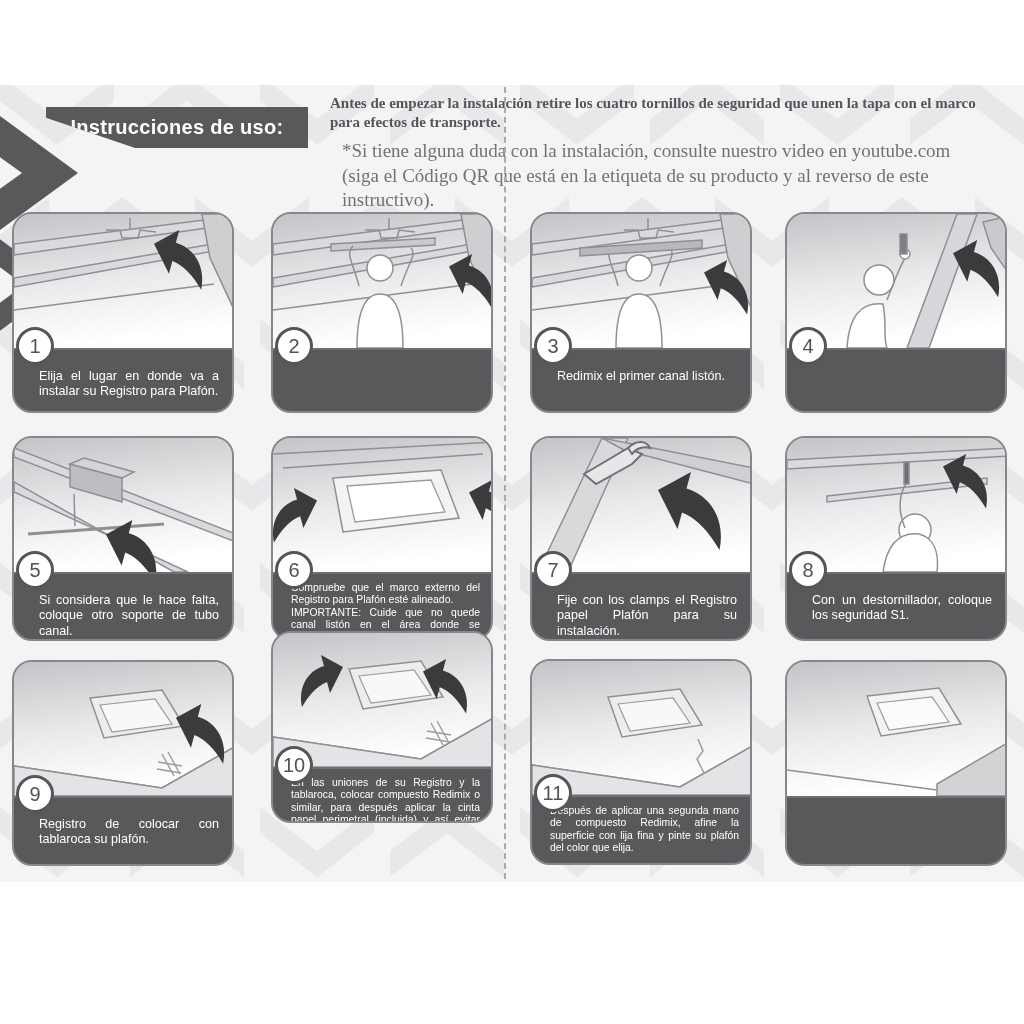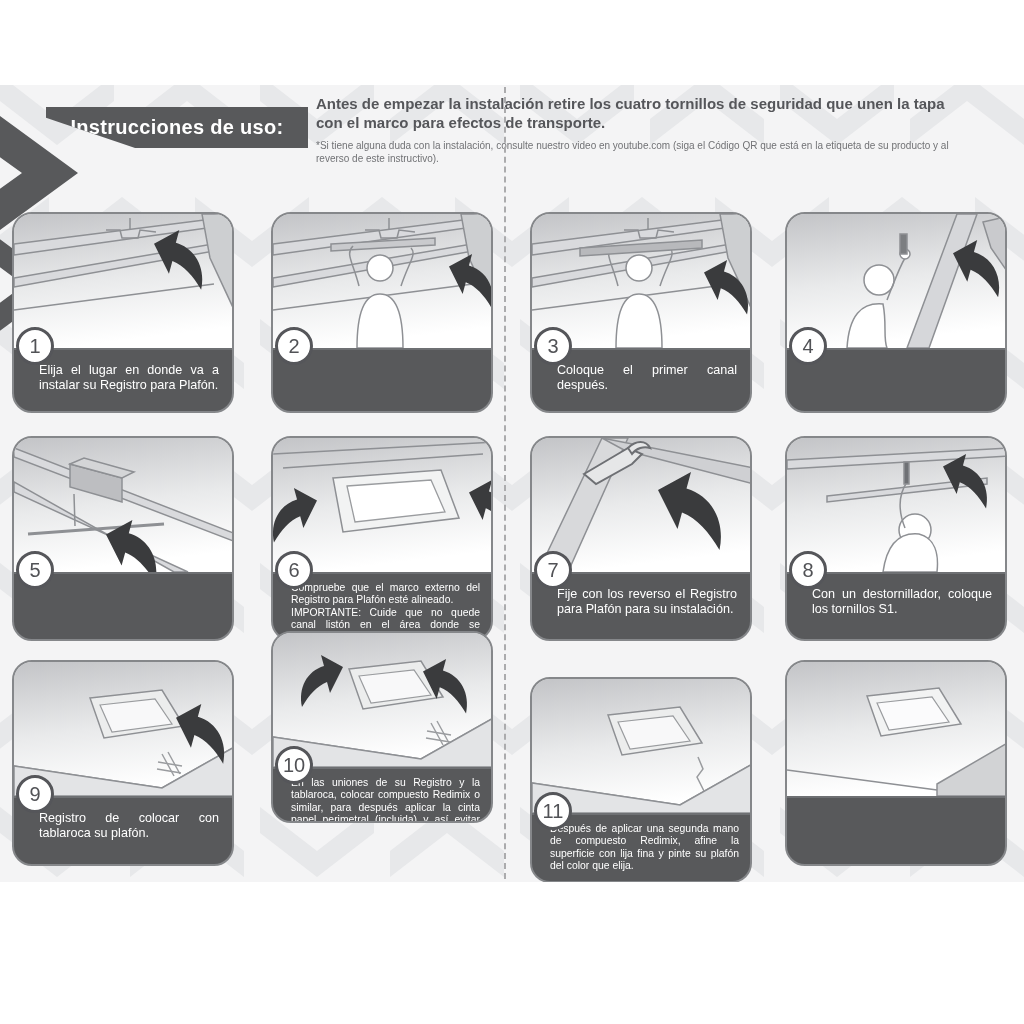--- a/index.html
+++ b/index.html
@@ -18,42 +18,42 @@
     border-left:2px dashed #ababad;
   }
   .deco{position:absolute;left:0;top:0;width:190px;height:330px;}
   .banner{
     position:absolute;left:46px;top:22px;width:262px;height:41px;
     background:#58595b;
     clip-path:polygon(0 0,100% 0,100% 100%,34% 100%,0 26%);
     display:flex;align-items:center;justify-content:center;
   }
   .banner span{color:#fff;font-size:20px;font-weight:700;letter-spacing:.3px;}
-  .notice{position:absolute;left:316px;top:9px;width:648px;}
+  .notice{position:absolute;left:330px;top:9px;width:648px;font-family:Liberation Serif, serif;}
   .notice .b{margin:0;font-weight:700;color:#55565a;font-size:15px;line-height:1.27;}
-  .notice .n{margin:7px 0 0;color:#717275;font-size:10px;line-height:1.3;}
+  .notice .n{margin:7px 12px 0;color:#717275;font-size:19px;line-height:1.3;}
   .card{
     position:absolute;width:222px;background:#58595b;border-radius:20px;
     border:2px solid #85878a;box-sizing:border-box;overflow:hidden;
   }
   .illus{
     position:absolute;left:0;top:0;width:218px;height:134px;
     border-bottom:2px solid #6e7073;overflow:hidden;background:#e9eaeb;
   }
   .illus svg{display:block;}
   .badge{
     position:absolute;left:2px;top:113px;width:38px;height:38px;border-radius:50%;
     background:#fff;border:3px solid #55565a;box-sizing:border-box;
     display:flex;align-items:center;justify-content:center;
     font-size:20px;color:#515256;z-index:3;
   }
   .caption{
     position:absolute;left:0;top:136px;right:0;bottom:0;
     color:#fff;font-size:12.6px;line-height:1.22;text-align:justify;
-    padding:13px 13px 0 25px;white-space:pre-line;
+    padding:19px 13px 0 25px;white-space:pre-line;
   }
   .caption.small{font-size:10.4px;line-height:1.2;padding:8px 11px 0 18px;}
 </style>
 </head>
 <body>
 
 <div class="band">
   <svg class="pattern" id="patternSvg">
       <path transform="translate(-130,-10)" d="M0,70 L57,26 L114,70 L114,44 L57,0 L0,44 Z" fill="#e7e8ea"></path>
       <path transform="translate(0,-10)" d="M0,0 L57,44 L114,0 L114,26 L57,70 L0,26 Z" fill="#e7e8ea"></path>
@@ -224,21 +224,21 @@
               <circle cx="107" cy="54" r="13"></circle>
               <path d="M84,134 C84,98 92,80 107,80 C122,80 130,98 130,134 Z"></path>
             </g>
             <polygon points="48,34 170,26 170,34 48,42" fill="#b8b9bc" stroke="#8e9094" stroke-width="1.5"></polygon>
             <path transform="translate(172,46) scale(1.05,1.05)" fill="#3a3b3d" d="M0,12 L22,0 L19,11 C36,16 45,33 41,52 C34,40 26,31 16,27 L13,38 Z"></path>
           </svg>
         </div>
         <div class="badge">
           <span>3</span>
         </div>
-        <div class="caption">Coloque el primer canal después.</div>
+        <div class="caption">Redimix el primer canal listón.</div>
       </div>
       <div class="card" style="left: 785px; top: 127px; height: 201px;">
         <div class="illus">
           <svg viewBox="0 0 222 134" width="222" height="134">
             <defs>
               <linearGradient id="g3" x1="0" y1="0" x2="0.2" y2="1">
                 <stop offset="0" stop-color="#c3c4c7"></stop>
                 <stop offset="0.55" stop-color="#e9eaeb"></stop>
                 <stop offset="1" stop-color="#ffffff"></stop>
               </linearGradient>
@@ -278,20 +278,21 @@
             <g stroke="#8e9094" stroke-width="1.5" fill="none">
               <line x1="14" y1="96" x2="150" y2="86" stroke-width="3"></line>
               <line x1="60" y1="56" x2="61" y2="88"></line>
             </g>
             <path transform="translate(92,82) scale(1.2,1.2)" fill="#3a3b3d" d="M0,12 L22,0 L19,11 C36,16 45,33 41,52 C34,40 26,31 16,27 L13,38 Z"></path>
           </svg>
         </div>
         <div class="badge">
           <span>5</span>
         </div>
+        <div class="caption">Si considera que le hace falta, coloque otro soporte de tubo canal.</div>
       </div>
       <div class="card" style="left: 271px; top: 351px; height: 205px;">
         <div class="illus">
           <svg viewBox="0 0 222 134" width="222" height="134">
             <defs>
               <linearGradient id="g5" x1="0" y1="0" x2="0.2" y2="1">
                 <stop offset="0" stop-color="#c3c4c7"></stop>
                 <stop offset="0.55" stop-color="#e9eaeb"></stop>
                 <stop offset="1" stop-color="#ffffff"></stop>
               </linearGradient>
@@ -329,21 +330,21 @@
             <g stroke="#6e7074" stroke-width="2" fill="#e6e7e8">
               <path d="M52,36 L96,10 L110,16 L100,26 L64,46 Z"></path>
               <path d="M96,10 C104,2 114,2 118,10 C112,8 104,10 100,16 Z"></path>
             </g>
             <path transform="translate(126,34) scale(1.5,1.5)" fill="#3a3b3d" d="M0,12 L22,0 L19,11 C36,16 45,33 41,52 C34,40 26,31 16,27 L13,38 Z"></path>
           </svg>
         </div>
         <div class="badge">
           <span>7</span>
         </div>
-        <div class="caption">Fije con los reverso el Registro para Plafón para su instalación.</div>
+        <div class="caption">Fije con los clamps el Registro papel Plafón para su instalación.</div>
       </div>
       <div class="card" style="left: 785px; top: 351px; height: 205px;">
         <div class="illus">
           <svg viewBox="0 0 222 134" width="222" height="134">
             <defs>
               <linearGradient id="g7" x1="0" y1="0" x2="0.2" y2="1">
                 <stop offset="0" stop-color="#c3c4c7"></stop>
                 <stop offset="0.55" stop-color="#e9eaeb"></stop>
                 <stop offset="1" stop-color="#ffffff"></stop>
               </linearGradient>
@@ -356,21 +357,21 @@
               <path d="M96,134 C100,106 112,94 132,96 C148,100 152,116 150,134 Z"></path>
               <path d="M118,90 C110,70 112,56 120,44" fill="none"></path>
               <rect x="117" y="24" width="5" height="22" fill="#6f7175"></rect>
             </g>
             <path transform="translate(156,16) scale(1.05,1.05)" fill="#3a3b3d" d="M0,12 L22,0 L19,11 C36,16 45,33 41,52 C34,40 26,31 16,27 L13,38 Z"></path>
           </svg>
         </div>
         <div class="badge">
           <span>8</span>
         </div>
-        <div class="caption">Con un destornillador, coloque los tornillos S1.</div>
+        <div class="caption">Con un destornillador, coloque los seguridad S1.</div>
       </div>
       <div class="card" style="left: 12px; top: 575px; height: 206px;">
         <div class="illus">
           <svg viewBox="0 0 222 134" width="222" height="134">
             <defs>
               <linearGradient id="g8" x1="0" y1="0" x2="0.2" y2="1">
                 <stop offset="0" stop-color="#c3c4c7"></stop>
                 <stop offset="0.55" stop-color="#e9eaeb"></stop>
                 <stop offset="1" stop-color="#ffffff"></stop>
               </linearGradient>
@@ -423,21 +424,21 @@
             </g>
             <path transform="translate(150,26) scale(1.05,1.05)" fill="#3a3b3d" d="M0,12 L22,0 L19,11 C36,16 45,33 41,52 C34,40 26,31 16,27 L13,38 Z"></path>
             <path transform="translate(70,22) scale(-1,1)" fill="#3a3b3d" d="M0,12 L22,0 L19,11 C36,16 45,33 41,52 C34,40 26,31 16,27 L13,38 Z"></path>
           </svg>
         </div>
         <div class="badge">
           <span>10</span>
         </div>
         <div class="caption small">En las uniones de su Registro y la tablaroca, colocar compuesto Redimix o similar, para después aplicar la cinta papel perimetral (incluida) y así evitar agrietamientos.</div>
       </div>
-      <div class="card" style="left: 530px; top: 592px; height: 206px;">
+      <div class="card" style="left: 530px; top: 574px; height: 206px;">
         <div class="illus">
           <svg viewBox="0 0 222 134" width="222" height="134">
             <defs>
               <linearGradient id="g10" x1="0" y1="0" x2="0.2" y2="1">
                 <stop offset="0" stop-color="#c3c4c7"></stop>
                 <stop offset="0.55" stop-color="#e9eaeb"></stop>
                 <stop offset="1" stop-color="#ffffff"></stop>
               </linearGradient>
             </defs>
             <rect width="222" height="134" fill="url(#g10)"></rect>

